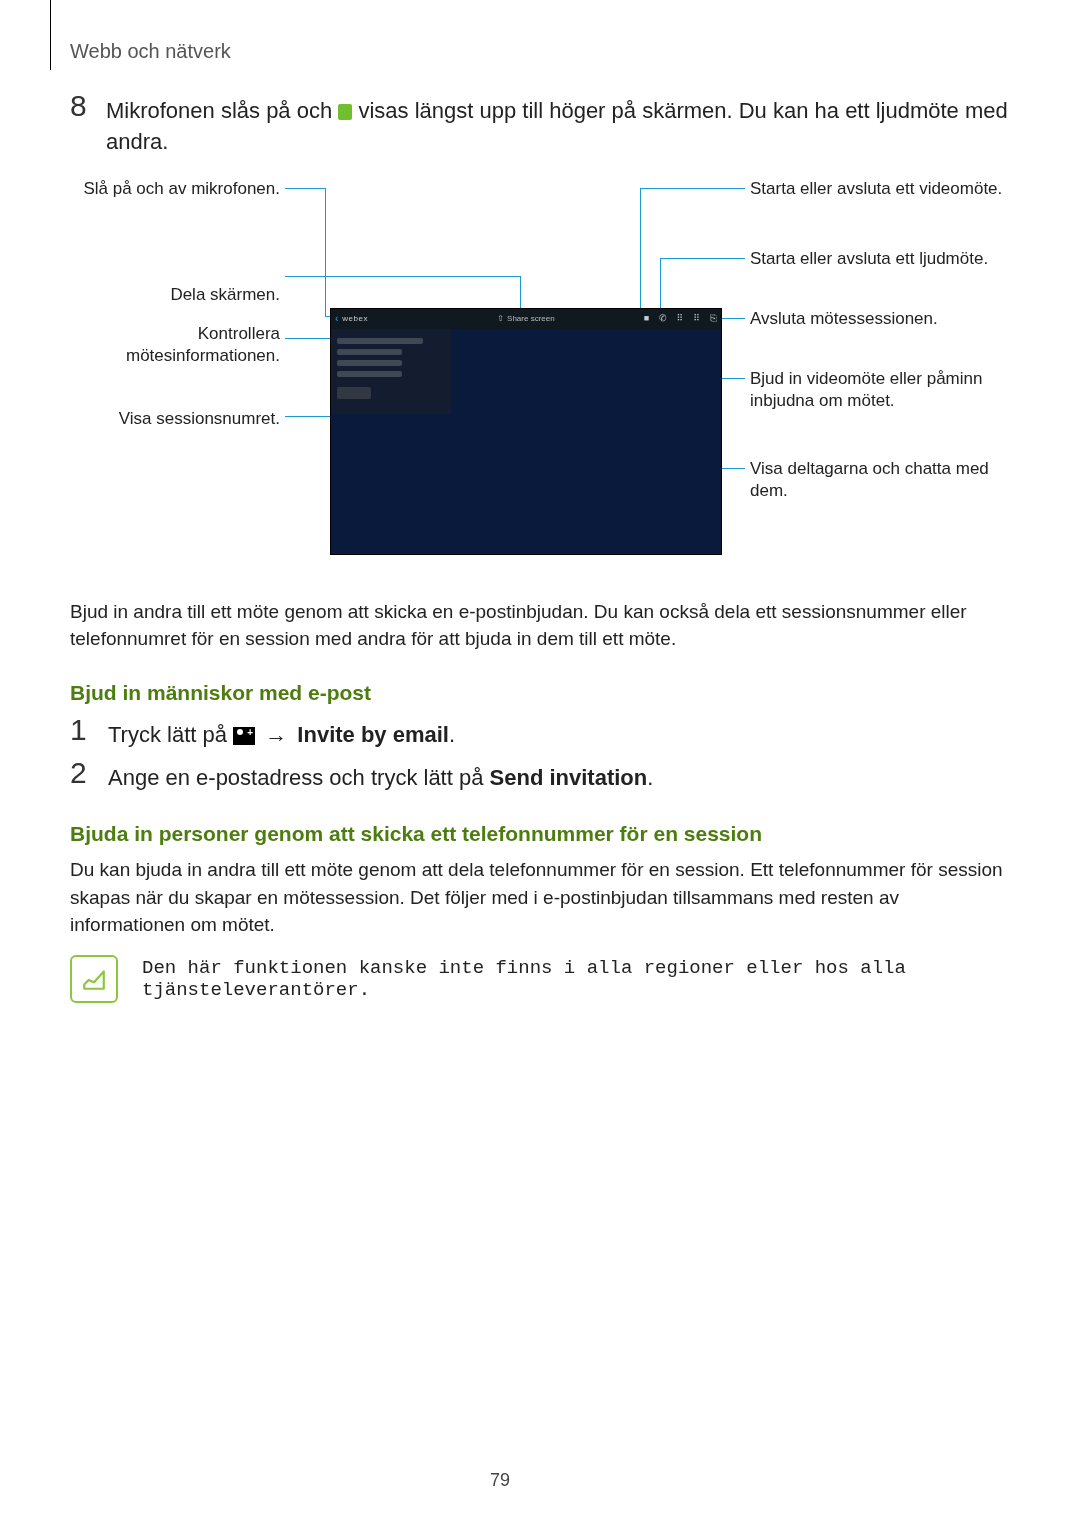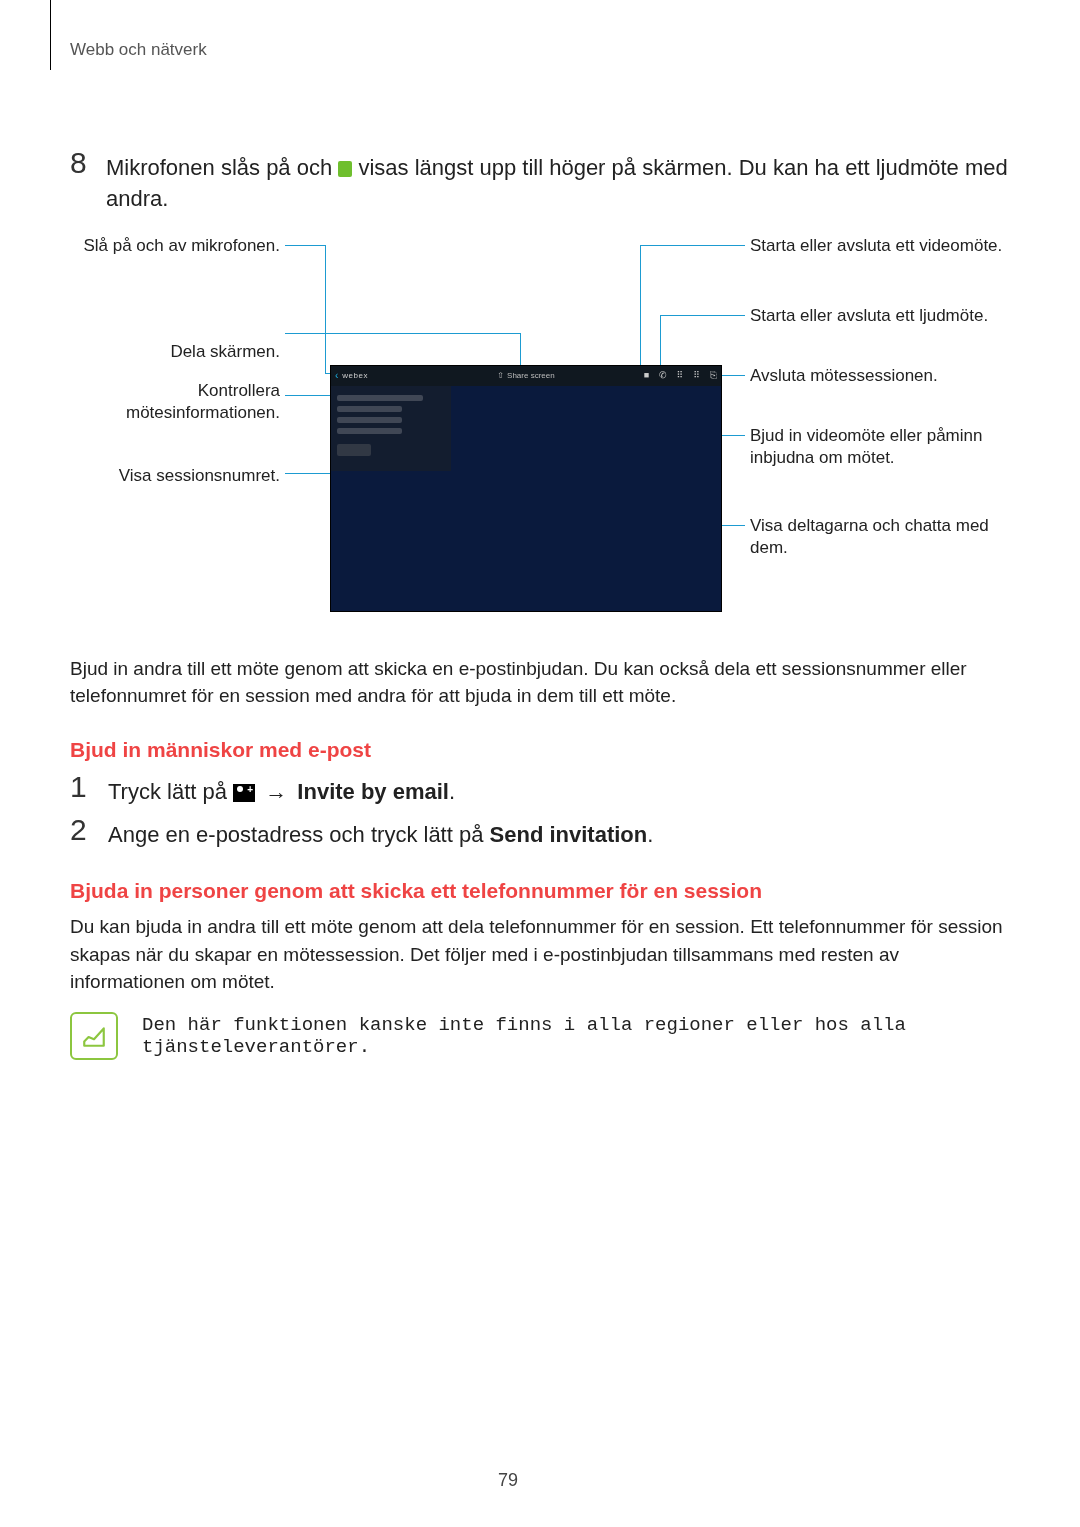--- a/index.html
+++ b/index.html
@@ -19,23 +19,23 @@
   }
   .sidebar-rule {
     position: absolute;
     left: 50px;
     top: 0;
     width: 1px;
     height: 70px;
     background: #000;
   }
   .breadcrumb {
-    font-size: 17px;
+    font-size: 20px;
     color: #555;
-    margin-bottom: 88px;
+    margin-bottom: 28px;
   }
   .numlist {
     display: flex;
     align-items: flex-start;
     margin: 8px 0;
   }
   .numlist .bignum {
     font-size: 30px;
     font-weight: 400;
     color: #333;
@@ -58,21 +58,21 @@
   }
   .bold { font-weight: 700; }
   h2.section {
     font-size: 26px;
     font-weight: 700;
     margin: 40px 0 12px 0;
   }
   h3.sub {
     font-size: 21px;
     font-weight: 700;
-    color: #ef4444;
+    color: #4d7c0f;
     margin: 28px 0 10px 0;
   }
   p.body {
     font-size: 19px;
     line-height: 1.45;
     margin: 8px 0 16px 0;
   }
   .arrow { display: inline-block; margin: 0 4px; }
   .addperson-icon {
     display: inline-block;
@@ -112,21 +112,21 @@
     align-items: center;
     justify-content: center;
     margin-right: 24px;
     flex: 0 0 44px;
   }
   .note-icon-box svg { width: 26px; height: 26px; }
   .note-text { font-size: 19px; }
   .pagenum {
     position: absolute;
     bottom: 36px;
-    left: 8px;
+    left: 0;
     width: 1000px;
     text-align: center;
     font-size: 18px;
     color: #444;
   }
 
   
   .diagram-wrap {
     position: relative;
     width: 940px;

